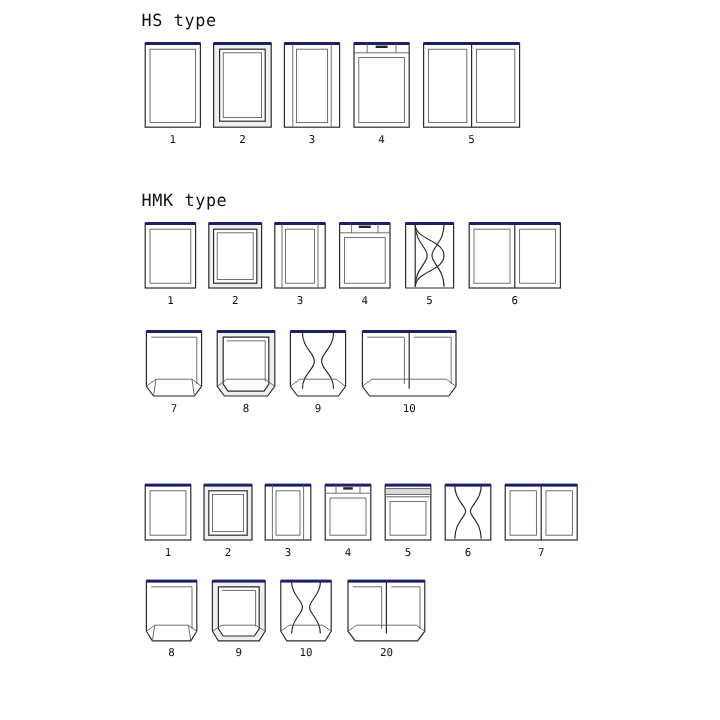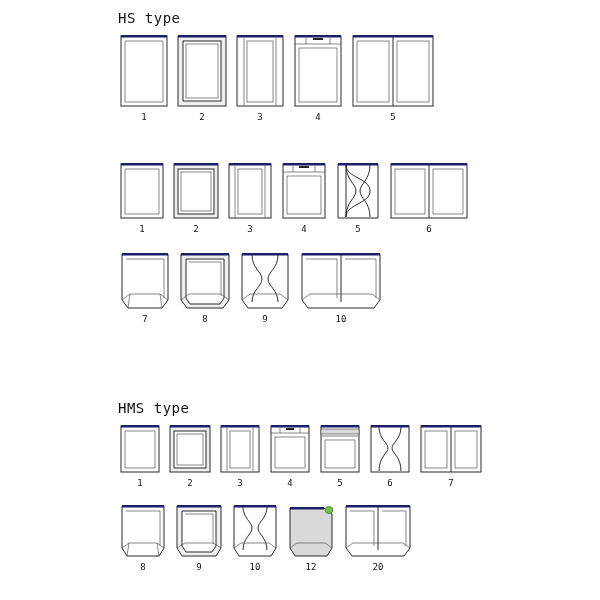--- a/index.html
+++ b/index.html
@@ -138,20 +138,21 @@
           <rect class="ln-thin" x="47" y="9" width="32" height="61"></rect>
         </svg>
       </div>
       <div class="caption">5</div>
     </div>
 
   </div>
 </div>
 
 <div class="section" style="top:160px;">
+  <div class="section-title">HMK type</div>
 
   <div class="row">
 
     <div class="item">
       <div class="bagbox">
         <svg width="48" height="62" viewBox="0 0 48 62">
           <rect class="ln fill-w" x="3" y="4" width="42" height="54"></rect>
           <rect class="seal" x="3" y="3" width="42" height="2.5"></rect>
           <rect class="ln-thin" x="7" y="9" width="34" height="45"></rect>
         </svg>
@@ -279,21 +280,20 @@
           <path class="ln-thin" d="M4 50 L12 44 H74 L82 50"></path>
         </svg>
       </div>
       <div class="caption">10</div>
     </div>
 
   </div>
 </div>
 
 <div class="section" style="top:400px;">
-  <div class="section-title">HMS type</div>
 
   <div class="row">
 
     <div class="item">
       <div class="bagbox">
         <svg width="44" height="54" viewBox="0 0 44 54">
           <rect class="ln fill-w" x="3" y="4" width="38" height="46"></rect>
           <rect class="seal" x="3" y="3" width="38" height="2.5"></rect>
           <rect class="ln-thin" x="7" y="9" width="30" height="37"></rect>
         </svg>
@@ -416,31 +416,20 @@
           <rect class="seal" x="4" y="3" width="42" height="2.5"></rect>
           <path class="ln" d="M13 5 C13 16, 22 20, 22 26 C22 32, 13 36, 13 48"></path>
           <path class="ln" d="M37 5 C37 16, 28 20, 28 26 C28 32, 37 36, 37 48"></path>
           <path class="ln-thin" d="M4 46 L11 41 H39 L46 46"></path>
         </svg>
       </div>
       <div class="caption">10</div>
     </div>
 
 
-    <div class="item">
-      <div class="bagbox">
-        <svg width="50" height="58" viewBox="0 0 50 58">
-          <path class="ln fill-g" d="M4 6 H38 L46 12 V46 L41 54 H9 L4 46 Z"></path>
-          <rect class="seal" x="4" y="5" width="34" height="2.5"></rect>
-          <ellipse class="spout" cx="43" cy="8" rx="4" ry="3.5"></ellipse>
-          <path class="ln-thin" d="M4 46 L11 41 H39 L46 46"></path>
-        </svg>
-      </div>
-      <div class="caption">12</div>
-    </div>
 
 
     <div class="item">
       <div class="bagbox">
         <svg width="72" height="58" viewBox="0 0 72 58">
           <path class="ln fill-w" d="M4 4 H68 V46 L62 54 H10 L4 46 Z"></path>
           <rect class="seal" x="4" y="3" width="64" height="2.5"></rect>
           <line class="ln" x1="36" y1="4" x2="36" y2="48"></line>
           <path class="ln-thin" d="M8 9 H32 V44"></path>
           <path class="ln-thin" d="M40 9 H64 V44"></path>

